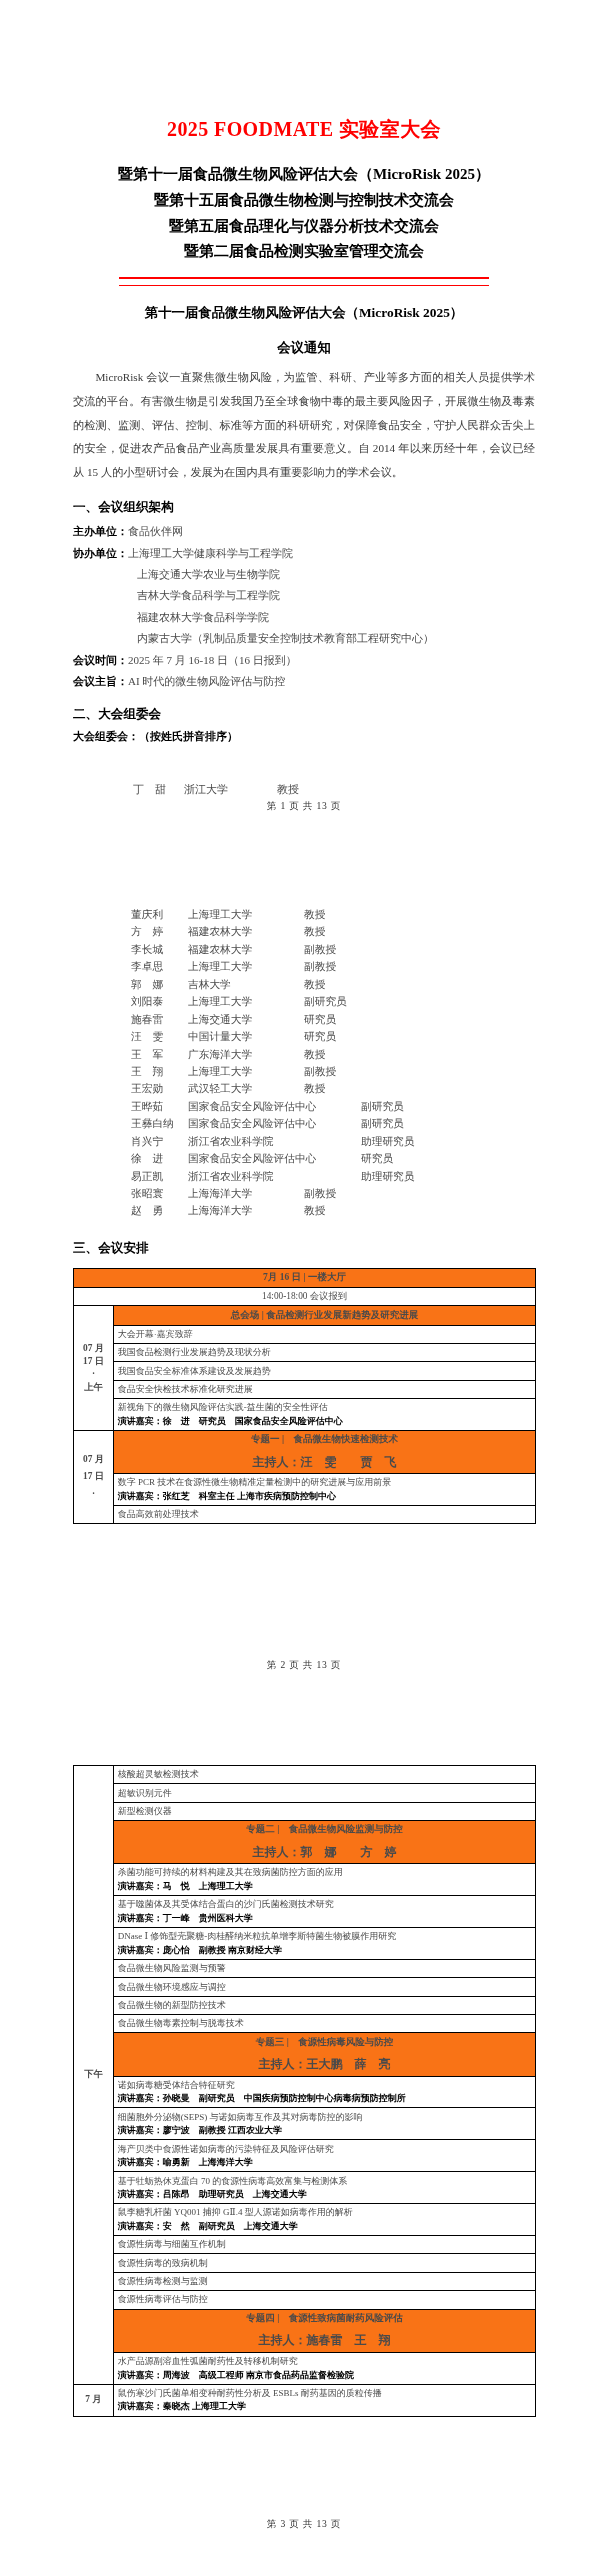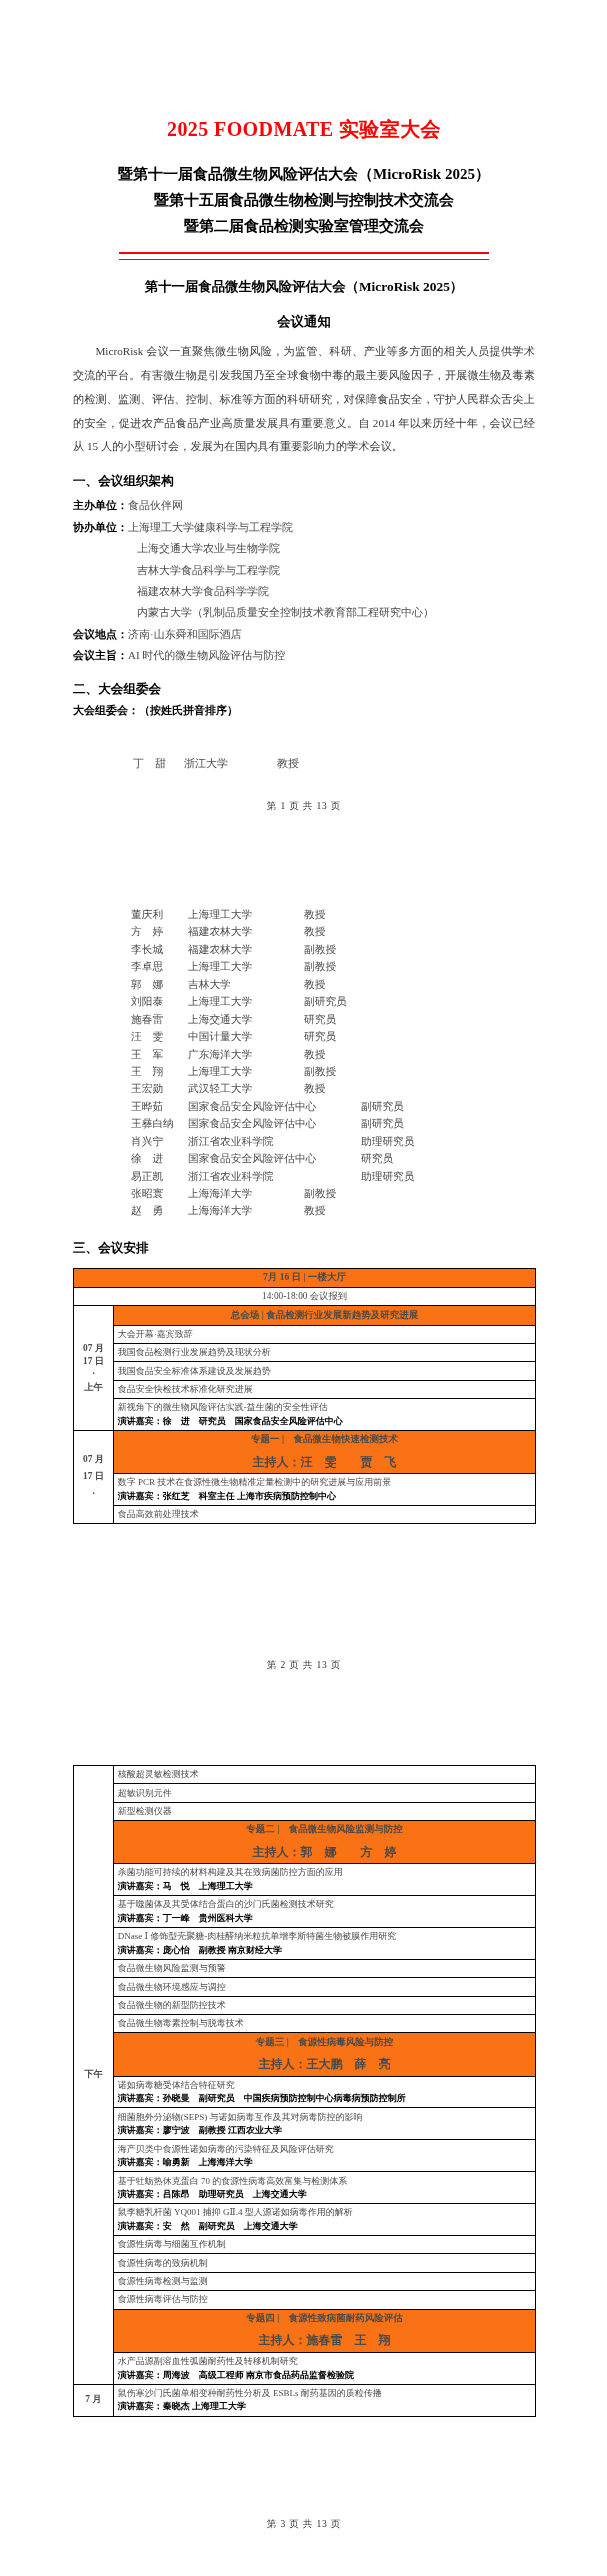--- a/index.html
+++ b/index.html
@@ -194,20 +194,21 @@
 <body>
 
 <div class="page page-1">
   <div class="spacer-top"></div>
 
   <div class="main-title">2025 FOODMATE 实验室大会</div>
 
   <div class="sub-title-group">
     <div class="sub-title">暨第十一届食品微生物风险评估大会（MicroRisk 2025）</div>
     <div class="sub-title">暨第十五届食品微生物检测与控制技术交流会</div>
+    <div class="sub-title">暨第五届食品理化与仪器分析技术交流会</div>
     <div class="sub-title">暨第二届食品检测实验室管理交流会</div>
   </div>
 
   <div class="red-rule"></div>
 
   <div class="doc-title">第十一届食品微生物风险评估大会（MicroRisk 2025）</div>
   <div class="doc-subtitle">会议通知</div>
 
   <div class="body-para">MicroRisk 会议一直聚焦微生物风险，为监管、科研、产业等多方面的相关人员提供学术交流的平台。有害微生物是引发我国乃至全球食物中毒的最主要风险因子，开展微生物及毒素的检测、监测、评估、控制、标准等方面的科研研究，对保障食品安全，守护人民群众舌尖上的安全，促进农产品食品产业高质量发展具有重要意义。自 2014 年以来历经十年，会议已经从 15 人的小型研讨会，发展为在国内具有重要影响力的学术会议。</div>
 
@@ -221,22 +222,22 @@
   <div class="kv-row">
     <span class="kv-key">协办单位：</span>
     <span class="kv-val">上海理工大学健康科学与工程学院</span>
   </div>
   <div class="kv-cont">上海交通大学农业与生物学院</div>
   <div class="kv-cont">吉林大学食品科学与工程学院</div>
   <div class="kv-cont">福建农林大学食品科学学院</div>
   <div class="kv-cont">内蒙古大学（乳制品质量安全控制技术教育部工程研究中心）</div>
 
   <div class="kv-row">
-    <span class="kv-key">会议地点：</span>
-    <span class="kv-val">济南·山东舜和国际酒店</span>
+    <span class="kv-key">会议时间：</span>
+    <span class="kv-val">2025 年 7 月 16-18 日（16 日报到）</span>
   </div>
   <div class="kv-row">
     <span class="kv-key">会议主旨：</span>
     <span class="kv-val">AI 时代的微生物风险评估与防控</span>
   </div>
 
   <div class="sec-head">二、大会组委会</div>
   <div class="committee-label">大会组委会：（按姓氏拼音排序）</div>
 
   <div class="member-line"><span class="nm">丁　甜</span><span class="og">浙江大学</span><span>教授</span></div>

